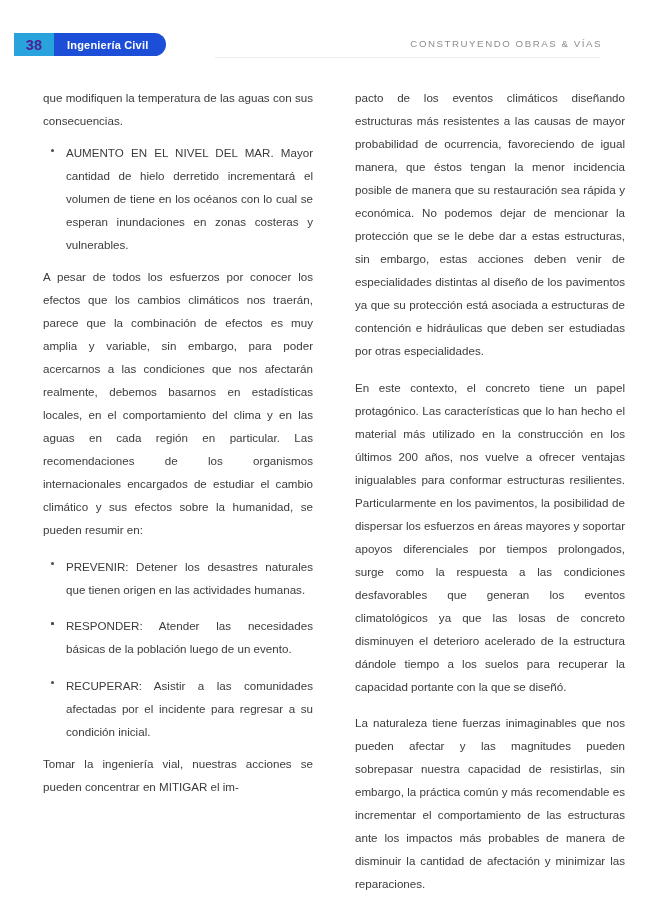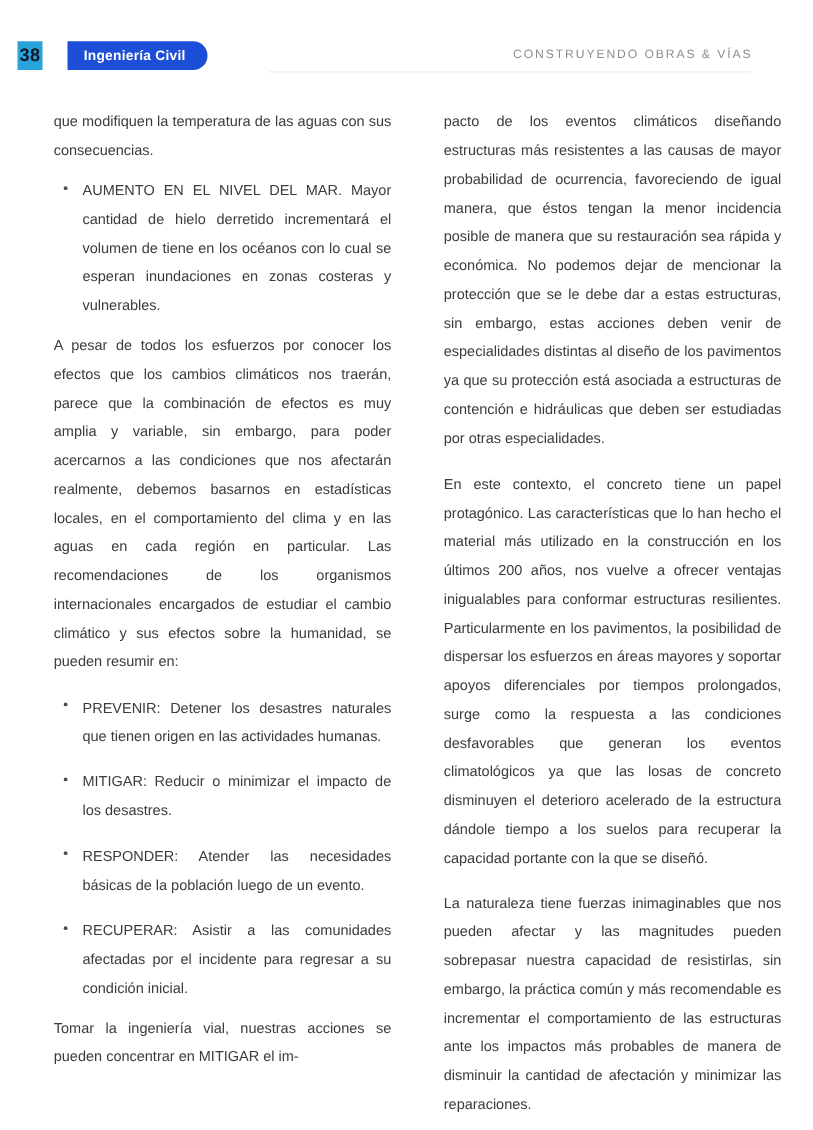--- a/index.html
+++ b/index.html
@@ -21,24 +21,24 @@
     position: absolute;
     left: 0;
     top: 0;
     width: 650px;
     height: 72px;
   }
   .folio-badge {
     position: absolute;
     left: 14px;
     top: 33px;
-    width: 20px;
+    width: 40px;
     height: 23px;
     background: #29a3dc;
-    color: #0f172a;
+    color: #4c1d95;
     font-size: 14.5px;
     font-weight: bold;
     letter-spacing: 0.3px;
     display: flex;
     align-items: center;
     justify-content: center;
   }
   .section-tab {
     position: absolute;
     left: 54px;
@@ -148,21 +148,20 @@
 
     <p class="para">A pesar de todos los esfuerzos por conocer los efectos que los cambios climáticos nos traerán, parece que la combinación de efectos es muy amplia y variable, sin embargo, para poder acercarnos a las condiciones que nos afectarán realmente, debemos basarnos en estadísticas locales, en el comportamiento del clima y en las aguas en cada región en particular. Las recomendaciones de los organismos internacionales encargados de estudiar el cambio climático y sus efectos sobre la humanidad, se pueden resumir en:</p>
 
     <ul class="bullets">
       <li class="bullet-item">
         <span class="bullet-dot"></span>
         <span>PREVENIR: Detener los desastres naturales que tienen origen en las actividades humanas.</span>
       </li>
       <li class="bullet-item">
         <span class="bullet-dot"></span>
-        <span>MITIGAR: Reducir o minimizar el impacto de los desastres.</span>
       </li>
       <li class="bullet-item">
         <span class="bullet-dot"></span>
         <span>RESPONDER: Atender las necesidades básicas de la población luego de un evento.</span>
       </li>
       <li class="bullet-item">
         <span class="bullet-dot"></span>
         <span>RECUPERAR: Asistir a las comunidades afectadas por el incidente para regresar a su condición inicial.</span>
       </li>
     </ul>

